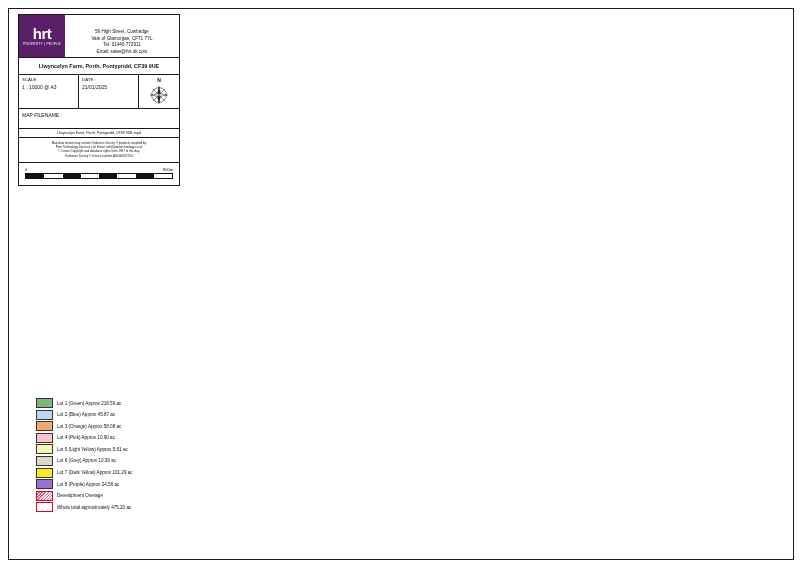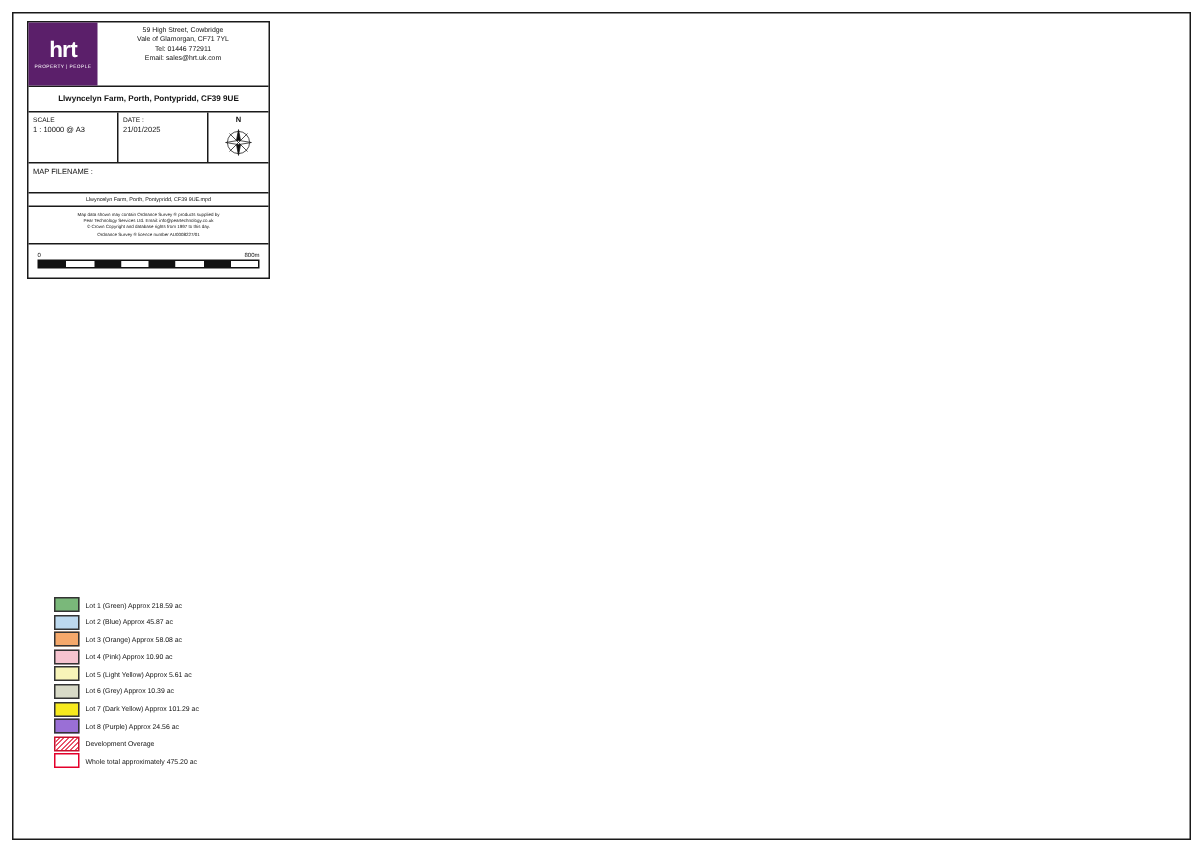--- a/index.html
+++ b/index.html
@@ -9,21 +9,21 @@
   
   .frame{position:absolute;left:8px;top:8px;width:784px;height:550px;border:1px solid #1a1a1a;background:#ffffff;}
 
   
   .map-area{position:absolute;left:9px;top:9px;width:782px;height:548px;overflow:hidden;background:#ffffff;}
   .map-svg{position:absolute;left:0;top:0;}
 
   
   .titleblock{position:absolute;left:18px;top:14px;width:160px;background:#ffffff;border:1px solid #1a1a1a;z-index:20;}
   .tb-row{border-bottom:1px solid #1a1a1a;}
-  .tb-logo{display:flex;align-items:flex-start;}
+  .tb-logo{display:flex;align-items:flex-end;}
   .logo-box{width:46px;height:42px;background:#5b1f6a;display:flex;flex-direction:column;align-items:center;justify-content:center;color:#fff;flex:none;}
   .logo-box .lg{font-size:15px;font-weight:bold;letter-spacing:-0.5px;line-height:13px;}
   .logo-box .lg-sub{font-size:3.2px;letter-spacing:.3px;margin-top:2px;}
   .addr{flex:1;display:flex;flex-direction:column;align-items:center;justify-content:center;font-size:4.6px;line-height:6.4px;text-align:center;padding:2px 1px;color:#111;}
   .tb-site{font-size:5.4px;font-weight:bold;text-align:center;padding:5px 2px;color:#111;}
   .tb-scale{display:flex;}
   .tb-scale>div{font-size:4.6px;padding:2px 3px;color:#111;}
   .sc-l{flex:1;border-right:1px solid #1a1a1a;}
   .sc-r{flex:1;border-right:1px solid #1a1a1a;}
   .sc-n{width:34px;display:flex;flex-direction:column;align-items:center;justify-content:flex-start;}

